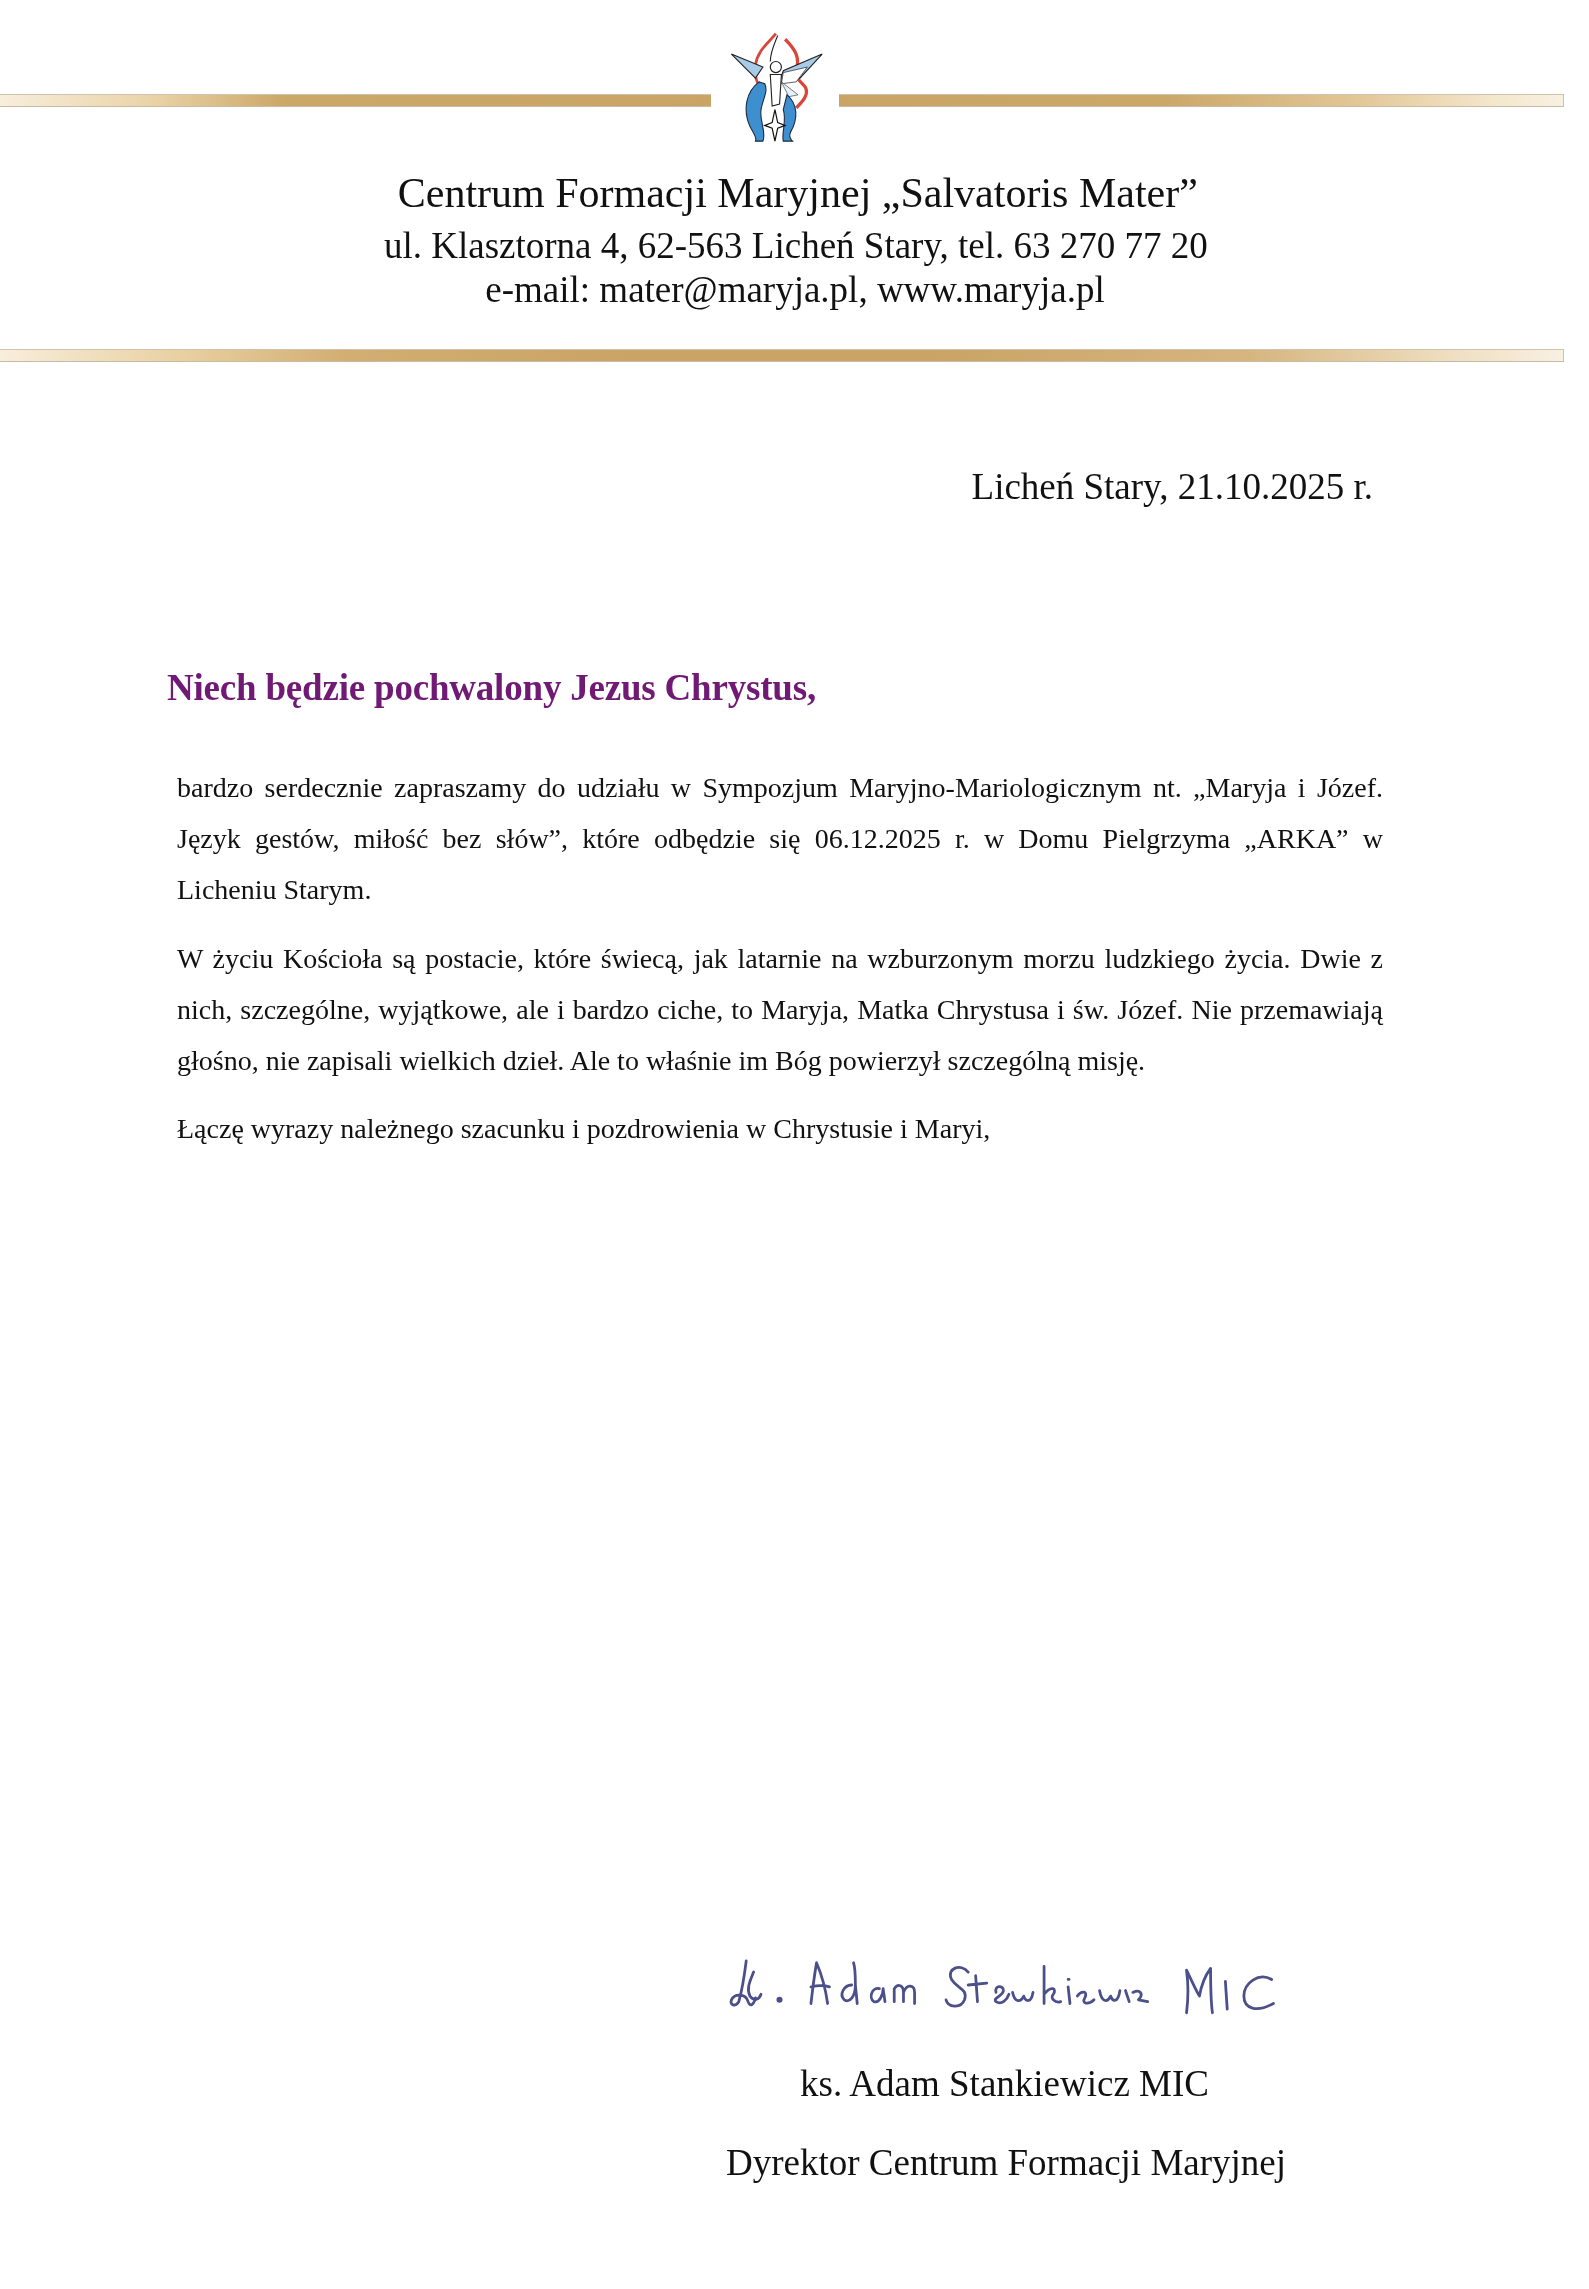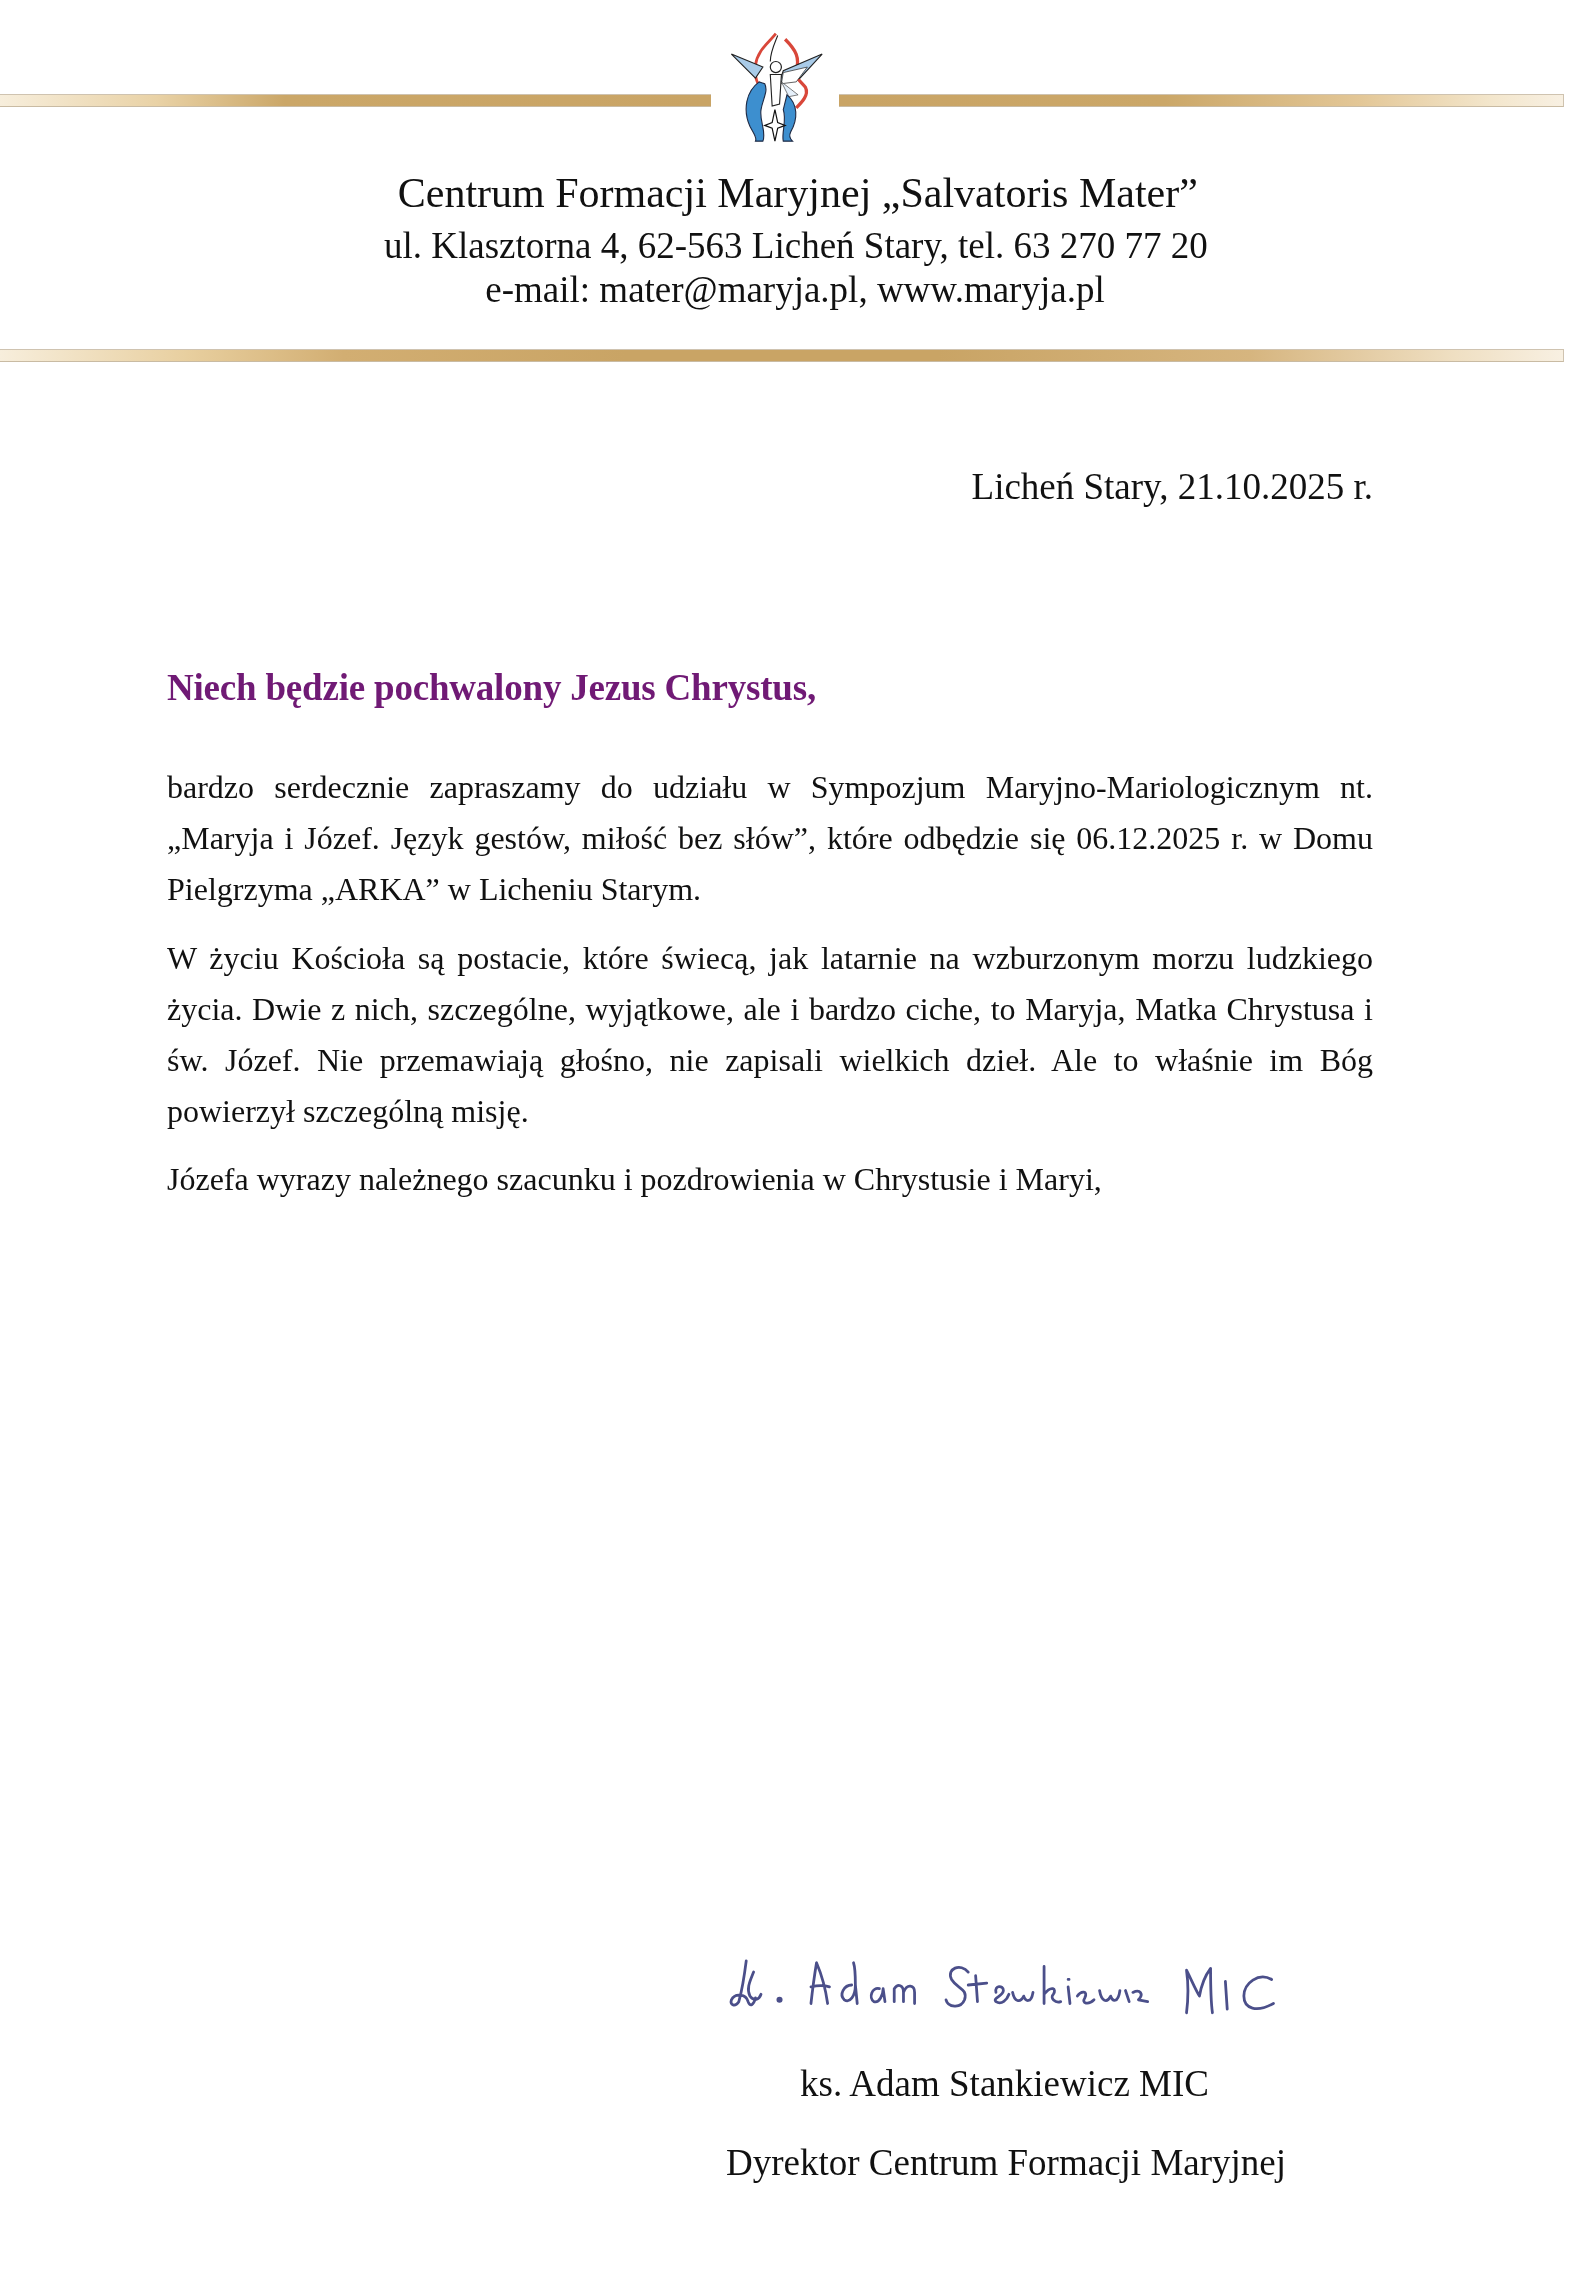--- a/index.html
+++ b/index.html
@@ -25,22 +25,22 @@
   .letterhead { position: absolute; left: 0; width: 1590px; text-align: center; white-space: nowrap; }
   .lh-name { top: 169px; font-size: 42px; line-height: 48px; left: 2.8px; }
   .lh-address { top: 223px; font-size: 37px; line-height: 45px; left: 0.9px; }
   .lh-contact { top: 267px; font-size: 37px; line-height: 45px; left: 0px; }
 
   .date { position: absolute; top: 464px; right: 217px; font-size: 37px; line-height: 45px; white-space: nowrap; }
 
   .greeting { position: absolute; top: 665px; left: 167px; font-size: 37px; line-height: 45px;
     font-weight: bold; color: #701a75; white-space: nowrap; letter-spacing: -0.2px; }
 
-  .body-text { position: absolute; top: 762px; left: 167px; width: 1206px;
-    font-size: 32px; line-height: 51px; text-align: justify; }
+  .body-text { position: absolute; top: 762px; left: 177px; width: 1206px;
+    font-size: 28px; line-height: 51px; text-align: justify; }
   .body-text p { margin: 0 0 17.6px 0; }
 
   .signature { position: absolute; left: 725px; top: 1948px; width: 603px; height: 74px; }
 
   .signer-name { position: absolute; top: 2061px; left: 800px; font-size: 37px; line-height: 45px; white-space: nowrap; text-align: right; }
   .signer-title { position: absolute; top: 2140px; left: 726px; font-size: 37px; line-height: 45px; white-space: nowrap; }
 </style>
 </head>
 <body>
 
@@ -74,21 +74,21 @@
 
 <div class="bar bar-bottom"></div>
 
 <div class="date">Licheń Stary, 21.10.2025 r.</div>
 
 <div class="greeting">Niech będzie pochwalony Jezus Chrystus,</div>
 
 <div class="body-text">
   <p>bardzo serdecznie zapraszamy do udziału w Sympozjum Maryjno-Mariologicznym nt. „Maryja i Józef. Język gestów, miłość bez słów”, które odbędzie się 06.12.2025 r. w Domu Pielgrzyma „ARKA” w Licheniu Starym.</p>
   <p>W życiu Kościoła są postacie, które świecą, jak latarnie na wzburzonym morzu ludzkiego życia. Dwie z nich, szczególne, wyjątkowe, ale i bardzo ciche, to Maryja, Matka Chrystusa i św. Józef. Nie przemawiają głośno, nie zapisali wielkich dzieł. Ale to właśnie im Bóg powierzył szczególną misję.</p>
-  <p>Józefa wyrazy należnego szacunku i pozdrowienia w Chrystusie i Maryi,</p>
+  <p>Łączę wyrazy należnego szacunku i pozdrowienia w Chrystusie i Maryi,</p>
 </div>
 
 <svg class="signature" viewBox="0 0 650 80" xmlns="http://www.w3.org/2000/svg">
   <g fill="none" stroke="#4b4f8a" stroke-width="3" stroke-linecap="round" stroke-linejoin="round">
 
     <path d="M22 14 C20 30 18 44 14 58 C10 64 4 62 6 56 C10 48 22 50 24 58 C26 64 30 62 32 54"></path>
     <path d="M30 26 C26 36 22 44 26 52 C30 58 36 56 38 50"></path>
     <circle cx="58" cy="56" r="1.8" fill="#4b4f8a"></circle>
 
     <path d="M92 60 C94 42 96 28 98 16 M98 16 C104 30 108 46 110 60 M92 42 C100 40 106 40 112 42"></path>

